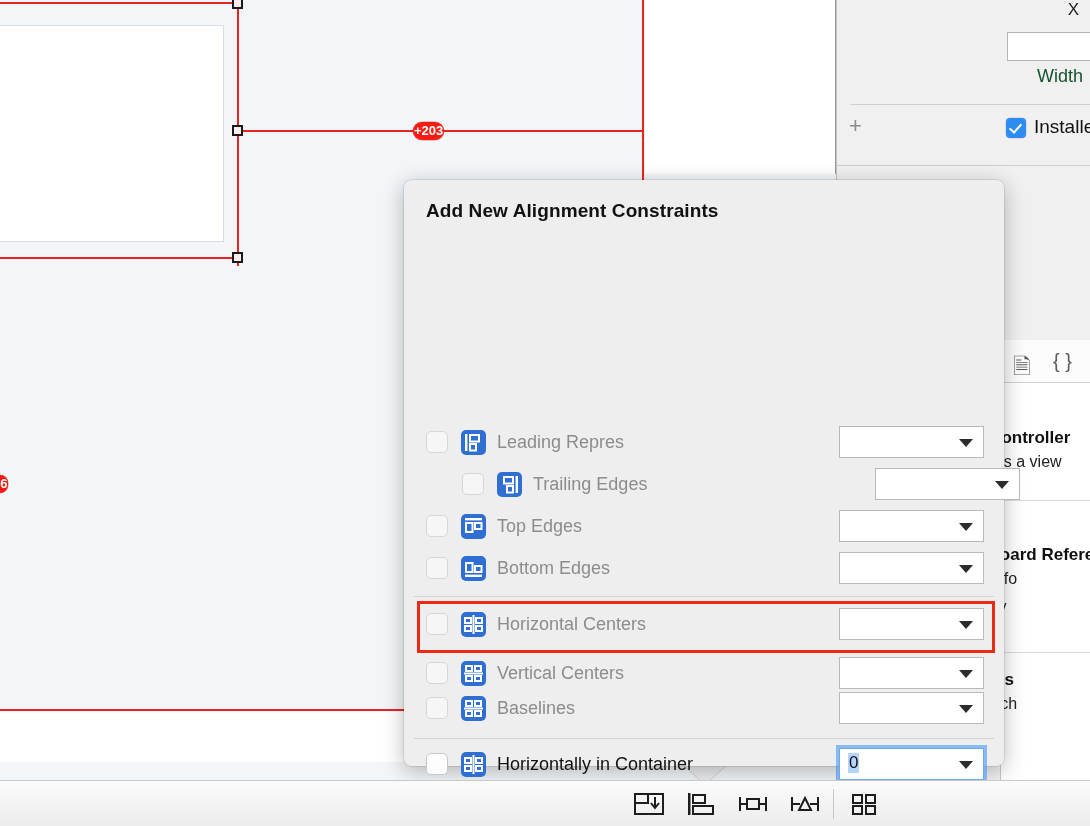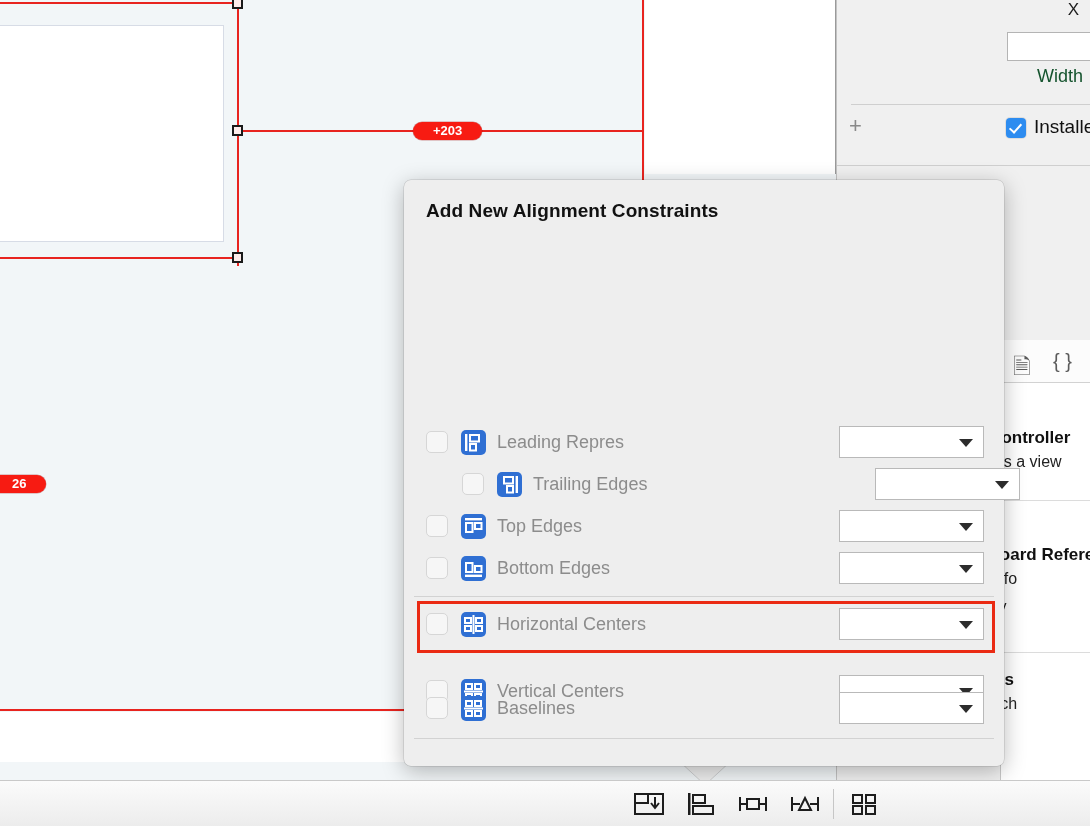--- a/index.html
+++ b/index.html
@@ -16,21 +16,21 @@
   .white-panel{position:absolute;background:#ffffff;}
 
   .red-line{position:absolute;background:#e8241f;}
   .red-line.h{height:2px;}
   .red-line.v{width:2px;}
 
   .handle{position:absolute;width:11px;height:11px;background:#fdeceb;border:2px solid #1a1a1a;box-sizing:border-box;}
 
   .badge{
     position:absolute;background:#f71b12;color:#fff;border-radius:9px;
-    font-size:13px;font-weight:700;line-height:18px;height:18px;padding:0 20px;
+    font-size:13px;font-weight:700;line-height:18px;height:18px;padding:0 1px;
     font-family:"Liberation Sans",sans-serif;white-space:nowrap;
     box-shadow:0 0 0 .5px rgba(150,0,0,.4);
   }
 
   
   #inspector{position:absolute;left:836px;top:0;width:254px;height:780px;background:#f0f0f0;border-left:1px solid #c3c3c3;}
   #insp-x{position:absolute;right:12px;top:0px;font-size:17px;color:#1d1d1d;}
   #insp-field{position:absolute;left:170px;top:32px;width:130px;height:27px;background:#fff;border:1px solid #b4b4b4;}
   #insp-width{position:absolute;left:200px;top:66px;font-size:18px;color:#14532d;}
   #insp-sep{position:absolute;left:14px;top:104px;width:260px;height:1px;background:#cfcfcf;}
@@ -251,21 +251,21 @@
         <rect x="15" y="14" width="6" height="5" fill="none" stroke="#fff" stroke-width="2"></rect>
       </svg>
     </div>
     <div class="rlabel">Horizontal Centers</div>
     <div class="combo">
       <span class="val"></span>
       <span class="arw"></span>
     </div>
   </div>
 
-  <div class="row" style="top:490px;">
+  <div class="row" style="top:472px;">
     <div class="cb dim"></div>
     <div class="alico">
       <svg width="25" height="25" viewBox="0 0 25 25">
         <rect x="0" y="0" width="25" height="25" rx="5" fill="#2f6fd3"></rect>
         <rect x="3" y="11.5" width="19" height="2" fill="#fff"></rect>
         <rect x="5" y="5" width="6" height="5" fill="none" stroke="#fff" stroke-width="2"></rect>
         <rect x="14" y="5" width="6" height="5" fill="none" stroke="#fff" stroke-width="2"></rect>
         <rect x="5" y="15" width="6" height="5" fill="none" stroke="#fff" stroke-width="2"></rect>
         <rect x="14" y="15" width="6" height="5" fill="none" stroke="#fff" stroke-width="2"></rect>
       </svg>
@@ -291,20 +291,38 @@
     </div>
     <div class="rlabel">Baselines</div>
     <div class="combo">
       <span class="val"></span>
       <span class="arw"></span>
     </div>
   </div>
 
   <div class="divider" style="top:558px;"></div>
 
+  <div class="row" style="top:563px;">
+    <div class="cb"></div>
+    <div class="alico">
+      <svg width="25" height="25" viewBox="0 0 25 25">
+        <rect x="0" y="0" width="25" height="25" rx="5" fill="#2f6fd3"></rect>
+        <rect x="11.5" y="3" width="2" height="19" fill="#fff"></rect>
+        <rect x="4" y="6" width="6" height="5" fill="none" stroke="#fff" stroke-width="2"></rect>
+        <rect x="15" y="6" width="6" height="5" fill="none" stroke="#fff" stroke-width="2"></rect>
+        <rect x="4" y="14" width="6" height="5" fill="none" stroke="#fff" stroke-width="2"></rect>
+        <rect x="15" y="14" width="6" height="5" fill="none" stroke="#fff" stroke-width="2"></rect>
+      </svg>
+    </div>
+    <div class="rlabel active">Horizontally in Container</div>
+    <div class="combo focus">
+      <span class="val sel">0</span>
+      <span class="arw"></span>
+    </div>
+  </div>
 
   <div class="row" style="top:605px;">
     <div class="cb on"></div>
     <div class="alico">
       <svg width="25" height="25" viewBox="0 0 25 25">
         <rect x="0" y="0" width="25" height="25" rx="5" fill="#2f6fd3"></rect>
         <rect x="3" y="11.5" width="19" height="2" fill="#fff"></rect>
         <rect x="5" y="5" width="6" height="5" fill="none" stroke="#fff" stroke-width="2"></rect>
         <rect x="14" y="5" width="6" height="5" fill="none" stroke="#fff" stroke-width="2"></rect>
         <rect x="5" y="15" width="6" height="5" fill="none" stroke="#fff" stroke-width="2"></rect>

